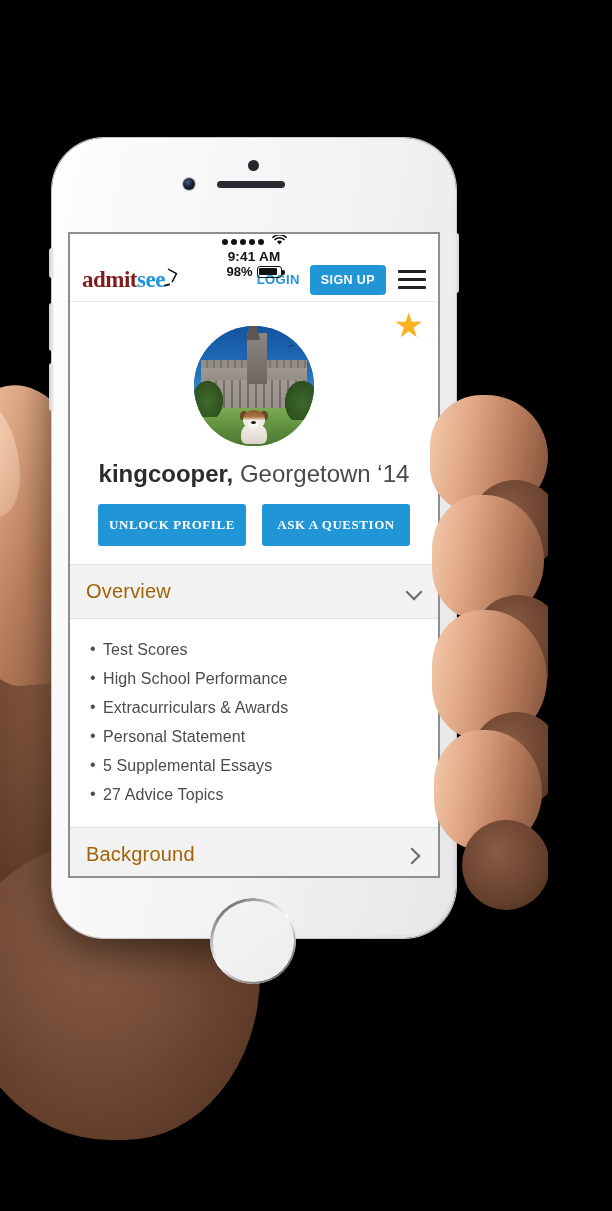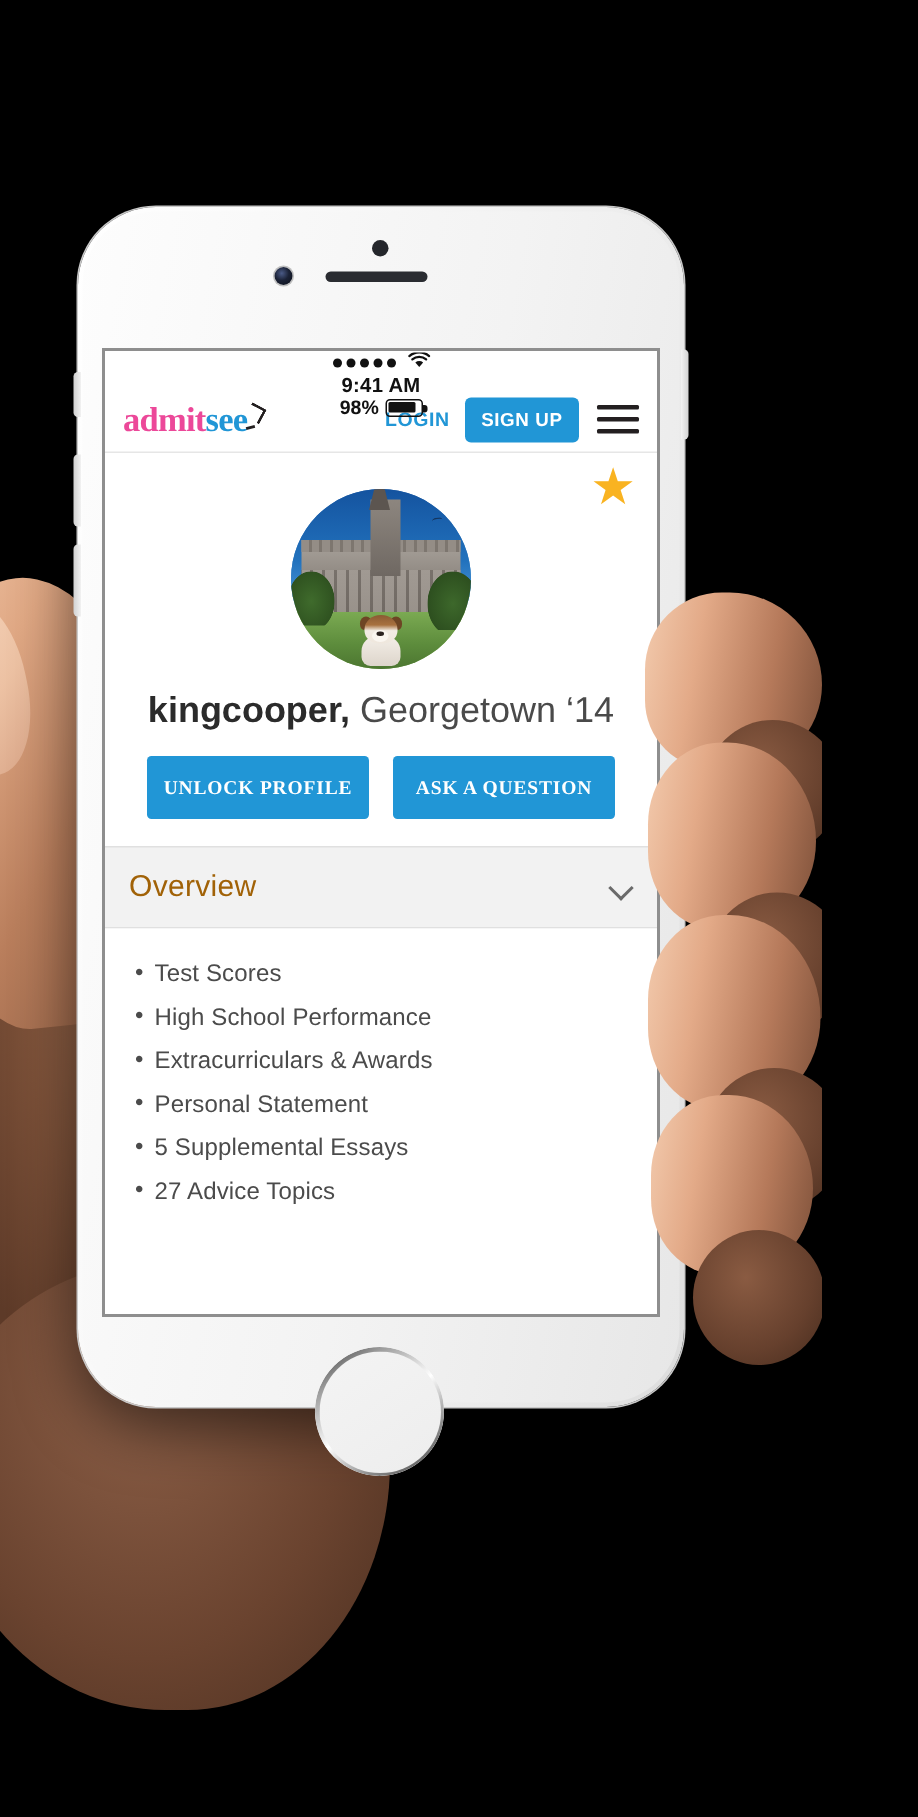--- a/index.html
+++ b/index.html
@@ -147,21 +147,21 @@
     content:""; position:absolute; right:-4px; top:3.5px;
     width:2.5px; height:5px; background:#111; border-radius:0 2px 2px 0;
   }
 
   .navbar {
     height:44px; display:flex; align-items:center;
     padding:0 12px; background:#fff; border-bottom:1px solid #e6e6e6;
   }
   .logo { font-family:"Liberation Serif", serif; font-size:23px; font-weight:700;
           letter-spacing:-.5px; display:flex; align-items:baseline; }
-  .logo .a { color:#ec4899;text-align:center; }
+  .logo .a { color:#7f1d1d;text-align:center; }
   .logo .s { color:#2196d6; }
   .logo .mark { position:relative; width:11px; height:18px; margin-left:-2px; }
   .logo .mark::before {
     content:""; position:absolute; left:2px; top:1px; width:9px; height:9px;
     border-top:2px solid #231f20; border-right:2px solid #231f20;
     transform:rotate(28deg); border-radius:1px;
   }
   .logo .mark::after {
     content:""; position:absolute; left:1px; bottom:1px; width:6px; height:2px;
     background:#231f20; transform:rotate(-14deg);
@@ -394,20 +394,24 @@
       </div>
       <ul class="acc-body">
         <li>Test Scores</li>
         <li>High School Performance</li>
         <li>Extracurriculars &amp; Awards</li>
         <li>Personal Statement</li>
         <li>5 Supplemental Essays</li>
         <li>27 Advice Topics</li>
       </ul>
 
+      <div class="acc-head">
+        <h3>Background</h3>
+        <span class="chev right"></span>
+      </div>
 
     </div>
 
     <div class="home"></div>
   </div>
 
   <div class="hand finger f1"></div>
   <div class="hand knuckle k1"></div>
   <div class="hand finger f2"></div>
   <div class="hand knuckle k2"></div>

